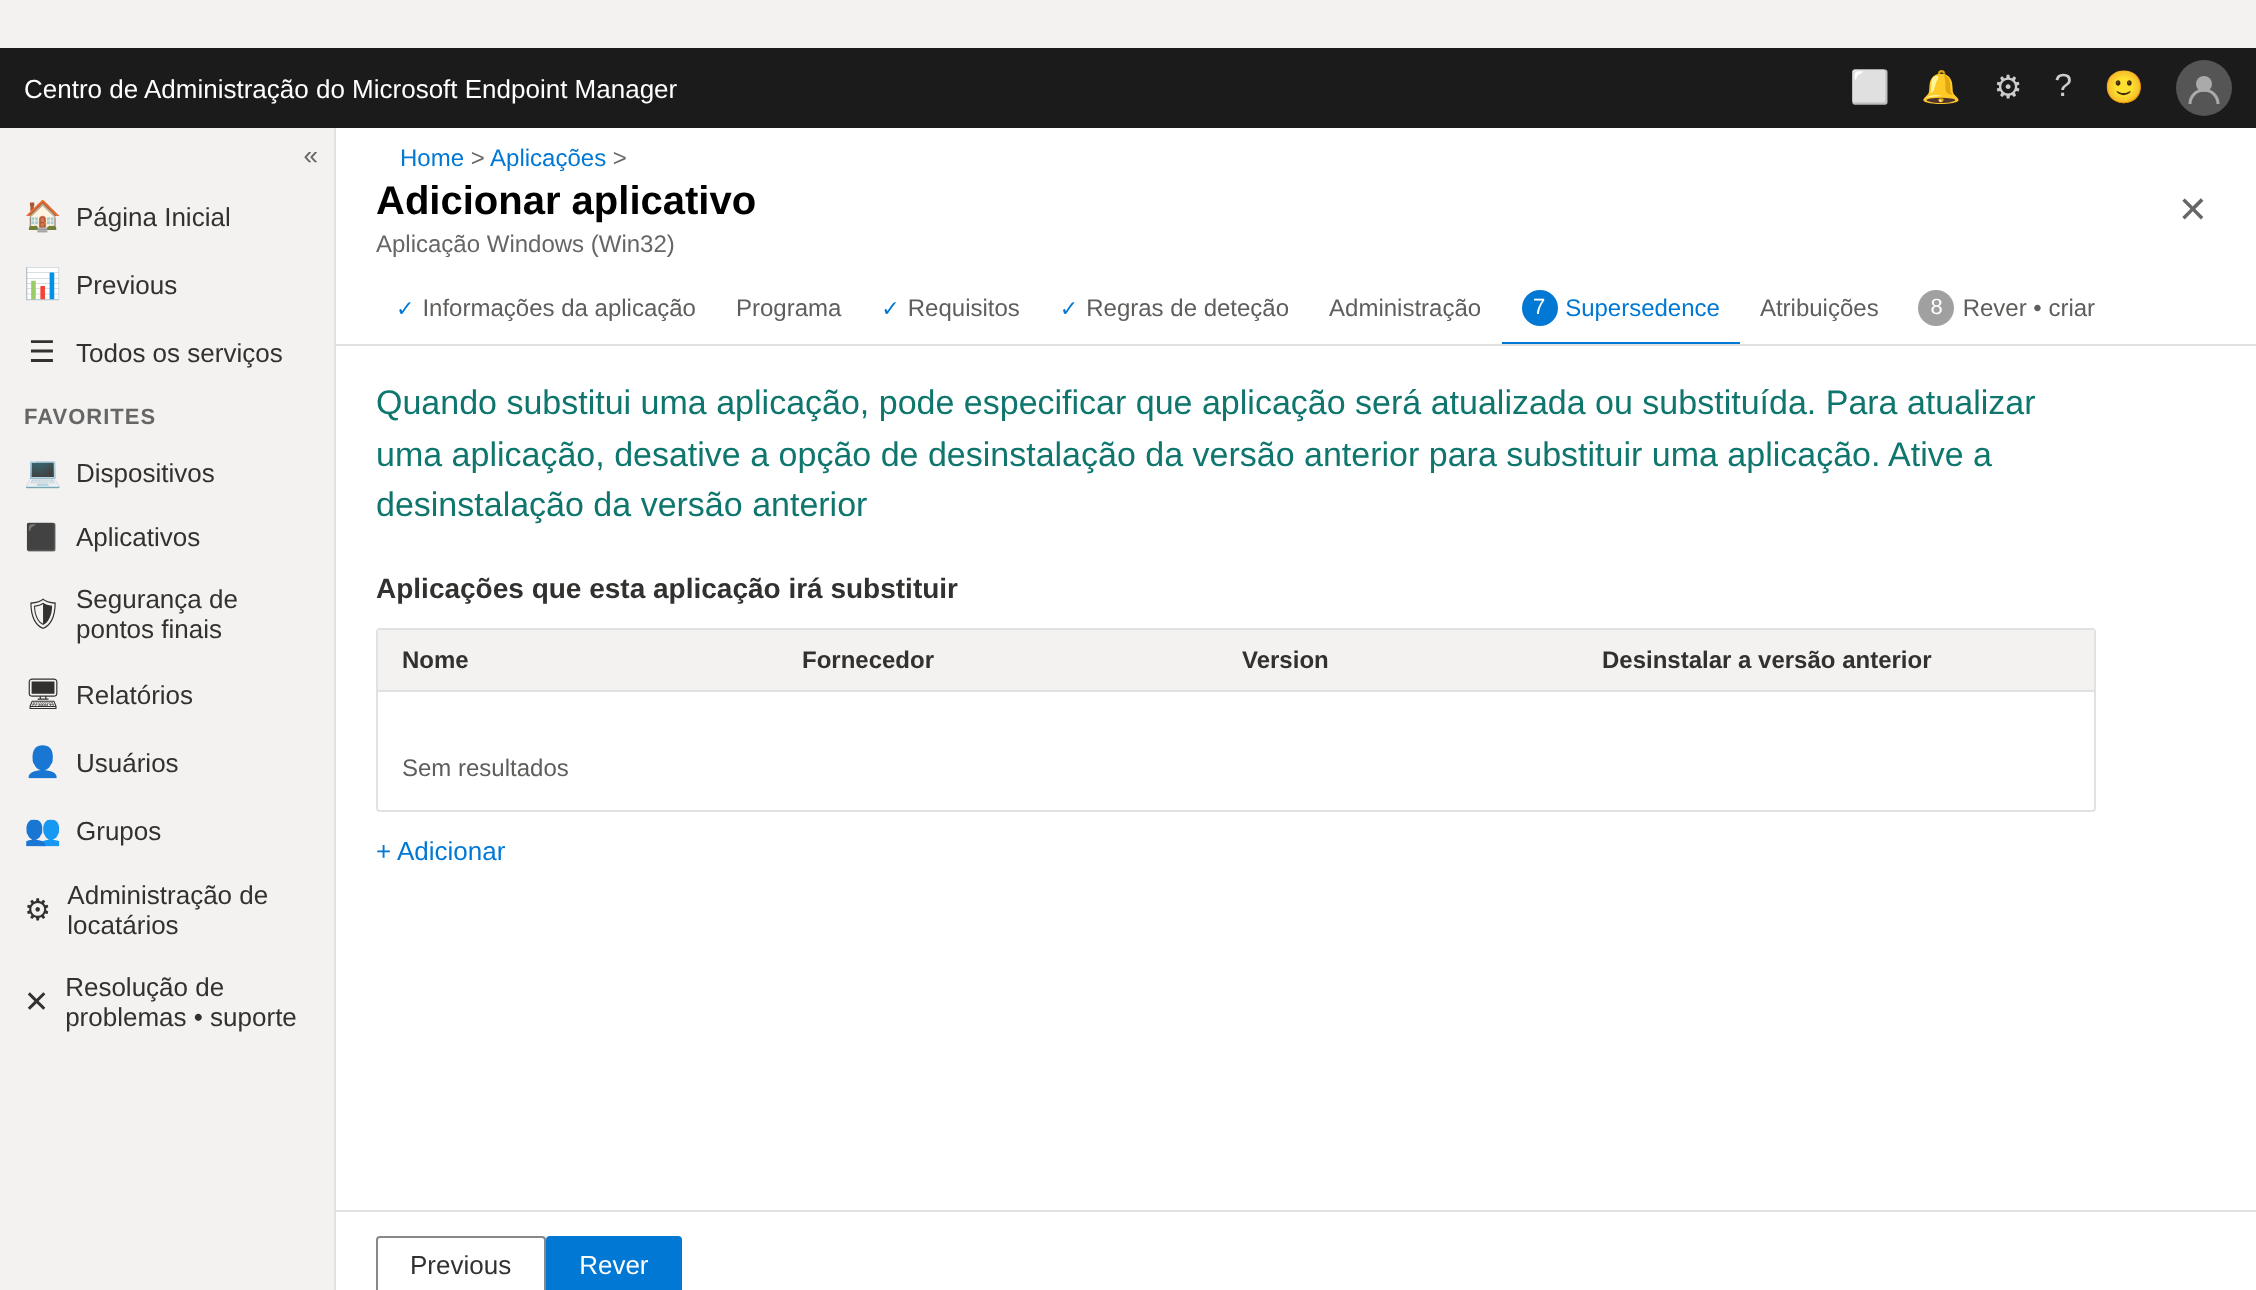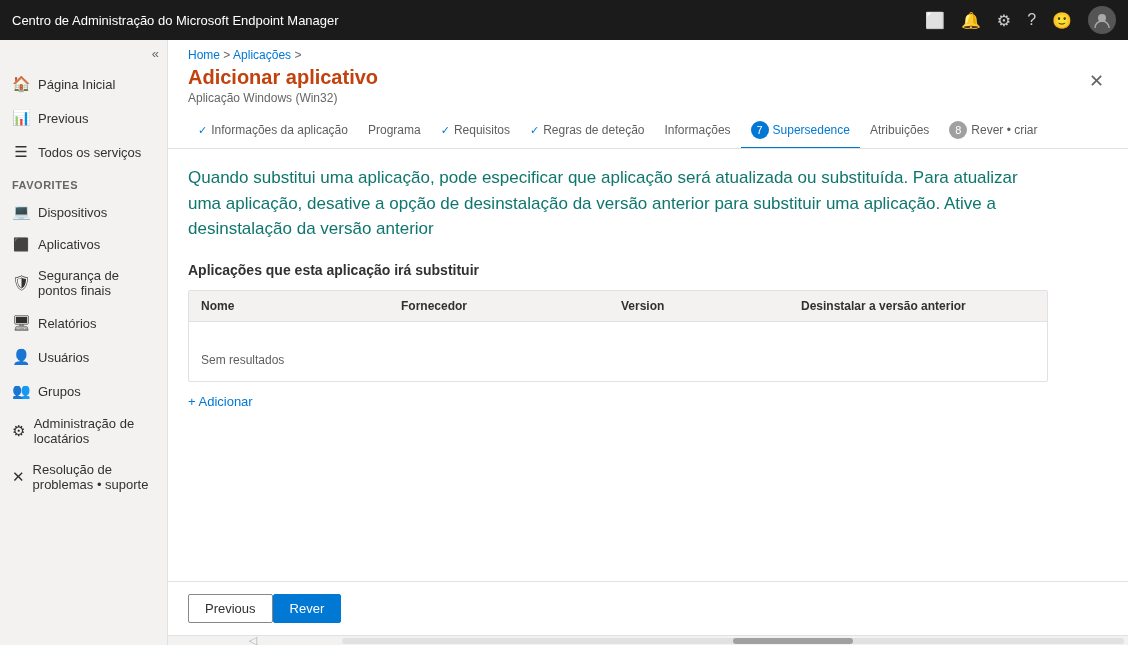--- a/index.html
+++ b/index.html
@@ -7,20 +7,21 @@
 
     
     .topbar {
       height: 40px;
       background: #1b1b1b;
       display: flex;
       align-items: center;
       justify-content: space-between;
       padding: 0 12px;
       color: #fff;
+      margin-top: 24px;
     }
     .topbar-title { font-size: 13px; color: #fff; }
     .topbar-icons { display: flex; align-items: center; gap: 16px; }
     .topbar-icon { color: #ccc; font-size: 16px; cursor: pointer; }
     .topbar-avatar {
       width: 28px; height: 28px; border-radius: 50%;
       background: #555; display: flex; align-items: center; justify-content: center;
       color: #fff; font-size: 14px;
     }
 
@@ -55,31 +56,31 @@
       flex: 1;
       background: #fff;
       display: flex;
       flex-direction: column;
       overflow: hidden;
     }
 
     .breadcrumb {
       font-size: 12px;
       color: #0078d4;
-      padding: 8px 20px 0 20px;
+      padding: 8px 20px 0 32px;
     }
     .breadcrumb span { color: #666; }
 
     .page-header {
       display: flex;
       justify-content: space-between;
       align-items: flex-start;
       padding: 4px 20px 8px 20px;
     }
-    .page-title { font-size: 20px; font-weight: 600; color: #c2410c; }
+    .page-title { font-size: 20px; font-weight: 600; color: #000000; }
     .page-subtitle { font-size: 12px; color: #666; margin-top: 2px; }
     .close-btn { cursor: pointer; font-size: 18px; color: #666; padding: 4px; }
 
     
     .tabs {
       display: flex;
       align-items: center;
       border-bottom: 1px solid #e1e1e1;
       padding: 0 20px;
       overflow-x: auto;
@@ -316,21 +317,21 @@
         <span class="check">✓</span>
         <span>Requisitos</span>
       </div>
 
       <div class="tab">
         <span class="check">✓</span>
         <span>Regras de deteção</span>
       </div>
 
       <div class="tab">
-        <span>Informações</span>
+        <span>Administração</span>
       </div>
 
       <div class="tab active">
         <div class="num">7</div>
         <span>Supersedence</span>
       </div>
 
       <div class="tab">
         <span>Atribuições</span>
       </div>

